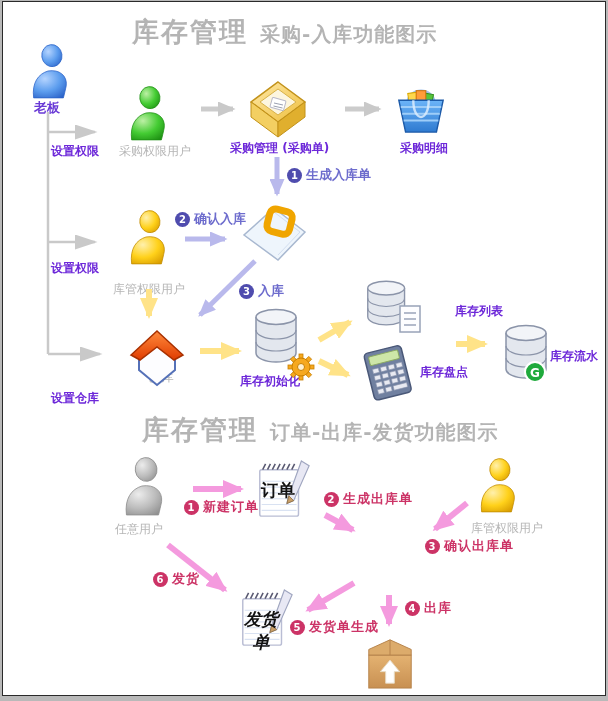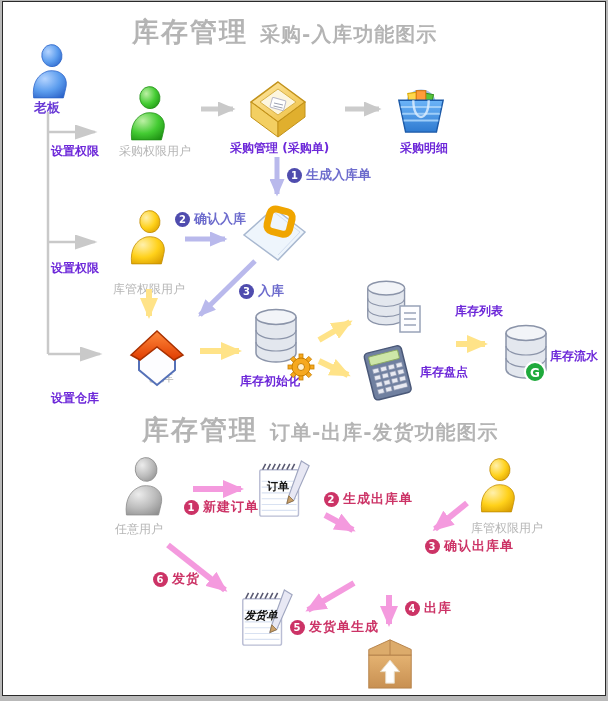--- a/index.html
+++ b/index.html
@@ -23,21 +23,21 @@
         align-items:center;white-space:nowrap;z-index:4;}
   .badge{display:inline-flex;align-items:center;justify-content:center;
          width:15px;height:15px;border-radius:50%;color:#fff;font-size:10px;
          font-weight:700;margin-right:4px;flex:0 0 auto;}
   .v1{color:#6d6ccd;}  .v1 .badge{background:#4f4cae;}
   .v2{color:#cc3366;letter-spacing:1px;}  .v2 .badge{background:#cc3366;}
   
   .icon{position:absolute;z-index:3;}
   .pad{position:absolute;z-index:3;}
   .padlab{position:absolute;left:3px;top:21px;width:44px;text-align:center;
-          font-size:11px;font-weight:700;color:#111;}
+          font-size:17px;font-weight:700;color:#111;}
   .wm{position:absolute;left:296px;top:588px;font-size:46px;color:#8fc3e0;
       opacity:.55;letter-spacing:1px;white-space:nowrap;z-index:5;pointer-events:none;}
   #arrows{position:absolute;left:0;top:0;z-index:1;pointer-events:none;}
 </style>
 </head>
 <body>
 
 <div class="canvas">
 
   <svg id="arrows" width="602" height="693" viewBox="0 0 602 693">

